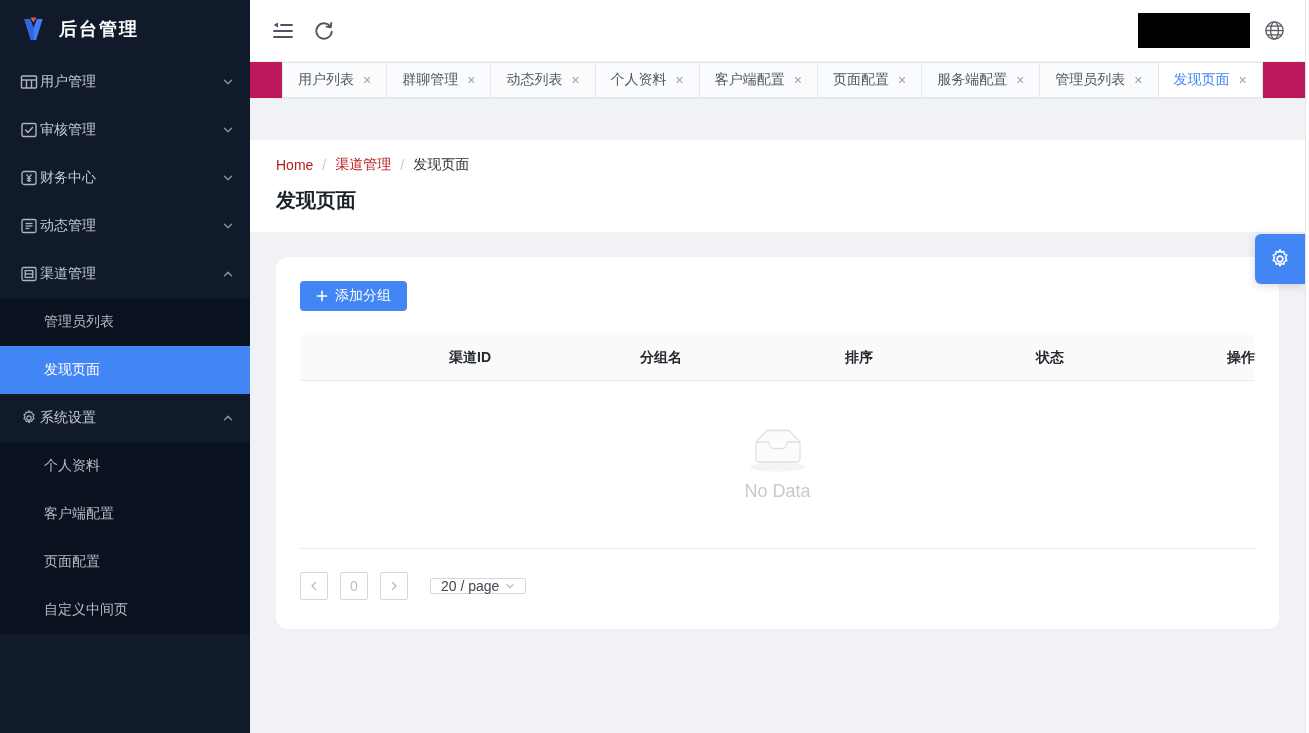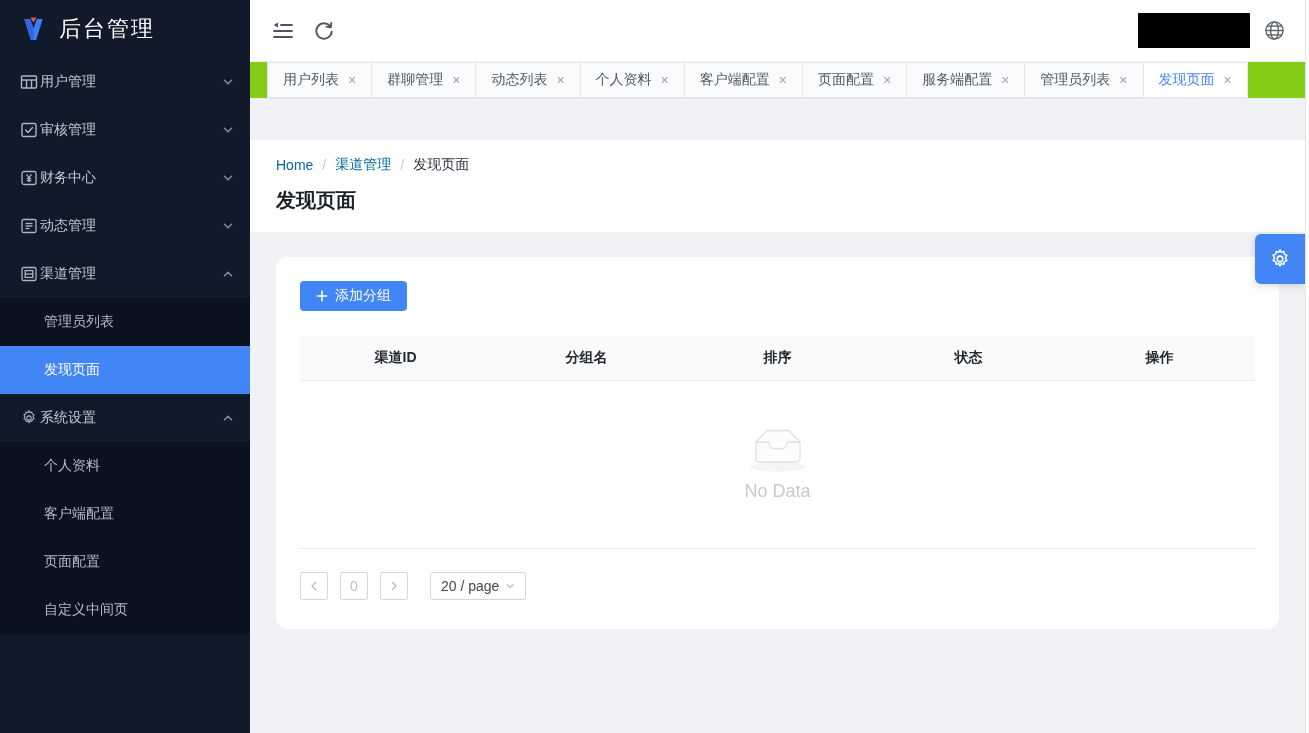--- a/index.html
+++ b/index.html
@@ -12,66 +12,66 @@
     --accent:#4285f4;
     --sidebar-bg:#111a2b;
     --submenu-bg:#0a1220;
   }
   svg{display:block;}
 
   
   .sidebar{position:absolute;left:0;top:0;bottom:0;width:250px;background:var(--sidebar-bg);z-index:5;}
   .logo-row{height:58px;display:flex;align-items:center;padding-left:20px;}
   .logo-icon{width:27px;height:27px;margin-right:12px;}
-  .app-title{color:#fff;font-size:22px;font-weight:400;letter-spacing:2px;}
+  .app-title{color:#fff;font-size:18px;font-weight:700;letter-spacing:2px;}
   .menu{display:flex;flex-direction:column;}
   .menu-item{height:48px;display:flex;align-items:center;padding:0 16px 0 20px;color:#c3c9d3;cursor:pointer;}
   .mi-icon{width:18px;height:18px;color:#aeb5c0;flex:0 0 18px;}
   .mi-icon svg{width:18px;height:18px;}
   .mi-label{margin-left:2px;flex:1;font-size:14px;}
   .mi-chevron{width:12px;height:12px;color:#8a919c;}
   .mi-chevron svg{width:12px;height:12px;}
   .submenu-item{height:48px;display:flex;align-items:center;padding-left:44px;background:var(--submenu-bg);color:#b4bac4;font-size:14px;cursor:pointer;}
   .submenu-item.active{background:var(--accent);color:#fff;}
 
   
   .main{position:absolute;left:250px;top:0;right:0;bottom:0;display:flex;flex-direction:column;background:#f0f2f5;}
   .topbar{height:62px;background:#fff;display:flex;align-items:center;padding:0 24px 0 22px;border-bottom:1px solid #f2f3f5;}
   .tb-icon{width:22px;height:22px;color:#4e5560;margin-right:19px;cursor:pointer;display:flex;align-items:center;justify-content:center;}
   .tb-spacer{flex:1;}
   .redacted{width:112px;height:35px;background:#000;}
   .globe{width:21px;height:21px;color:#5a6066;margin-left:14px;cursor:pointer;}
   .globe svg{width:21px;height:21px;}
 
-  .tabs-row{height:37px;background:#84cc16;display:flex;align-items:stretch;padding-left:17px;border-bottom:1px solid #e6e9ed;}
+  .tabs-row{height:37px;background:#be185d;display:flex;align-items:stretch;padding-left:32px;border-bottom:1px solid #e6e9ed;}
   .tab{display:flex;align-items:center;padding:0 15px;border:1px solid #e4e7ed;margin-right:-1px;background:#fafbfc;color:#52585f;font-size:14px;cursor:pointer;white-space:nowrap;}
   .tab.active{background:#fff;color:var(--accent);}
   .tab-close{margin-left:9px;color:#9aa3ad;font-size:14px;line-height:1;cursor:pointer;}
 
   .content-area{flex:1;position:relative;overflow:hidden;}
   .page-header{margin-top:41px;background:#fff;padding:16px 26px 18px;}
   .breadcrumb{font-size:14px;display:flex;align-items:center;gap:9px;}
-  .bc-item{color:#0369a1;cursor:pointer;}
+  .bc-item{color:#b91c1c;cursor:pointer;}
   .bc-item.current{color:#2d3138;cursor:default;}
   .bc-sep{color:#c4c8ce;}
   .page-title{font-size:20px;font-weight:700;color:#1c2126;margin-top:13px;}
 
   .card{margin:25px 30px 0 26px;background:#fff;border-radius:12px;height:372px;padding:24px;}
   .add-btn{height:30px;display:inline-flex;align-items:center;gap:7px;padding:0 16px;background:var(--accent);color:#fff;border:none;border-radius:4px;font-size:14px;cursor:pointer;font-family:inherit;}
   .add-btn svg{width:12px;height:12px;}
   .thead{margin-top:24px;height:46px;background:#fafafa;display:grid;grid-template-columns:repeat(5,1fr);align-items:center;border-bottom:1px solid #ececee;}
-  .th{ text-align:center;font-weight:600;color:#24292f;font-size:14px;}
+  .th{ text-align:right;font-weight:600;color:#24292f;font-size:14px;}
   .empty{height:167px;display:flex;flex-direction:column;align-items:center;justify-content:center;}
   .empty-text{color:#c6cbd2;font-size:18px;margin-top:8px;}
   .table-bottom{border-top:1px solid #e8eaec;}
   .pagination{margin-top:23px;display:flex;align-items:center;}
   .pg-btn{width:28px;height:28px;border:1px solid #d4d8de;border-radius:2px;background:#fff;display:flex;align-items:center;justify-content:center;color:#b6bcc5;margin-right:12px;cursor:pointer;font-family:inherit;}
   .pg-btn svg{width:12px;height:12px;}
   .pg-num{color:#bcc1c9;font-size:14px;}
-  .pg-size{margin-left:10px;height:28px;min-width:92px;border:1px solid #d4d8de;border-radius:2px;display:flex;align-items:center;justify-content:center;gap:6px;padding:0 10px;color:#43494f;font-size:14px;cursor:pointer;background:#fff;}
+  .pg-size{margin-left:10px;height:16px;min-width:92px;border:1px solid #d4d8de;border-radius:2px;display:flex;align-items:center;justify-content:center;gap:6px;padding:0 10px;color:#43494f;font-size:14px;cursor:pointer;background:#fff;}
   .pg-size svg{width:10px;height:10px;color:#aeb5bd;}
 
   
   .settings-btn{position:absolute;top:234px;right:4px;width:50px;height:50px;background:var(--accent);border-radius:6px 0 0 6px;display:flex;align-items:center;justify-content:center;z-index:20;cursor:pointer;box-shadow:0 2px 8px rgba(0,0,0,.15);}
   .settings-btn svg{width:22px;height:22px;color:#fff;}
   .scroll-strip{position:absolute;top:0;right:0;bottom:0;width:4px;background:#fff;border-left:1px solid #e3e6ea;z-index:30;}
 </style>
 </head>
 <body>
 

